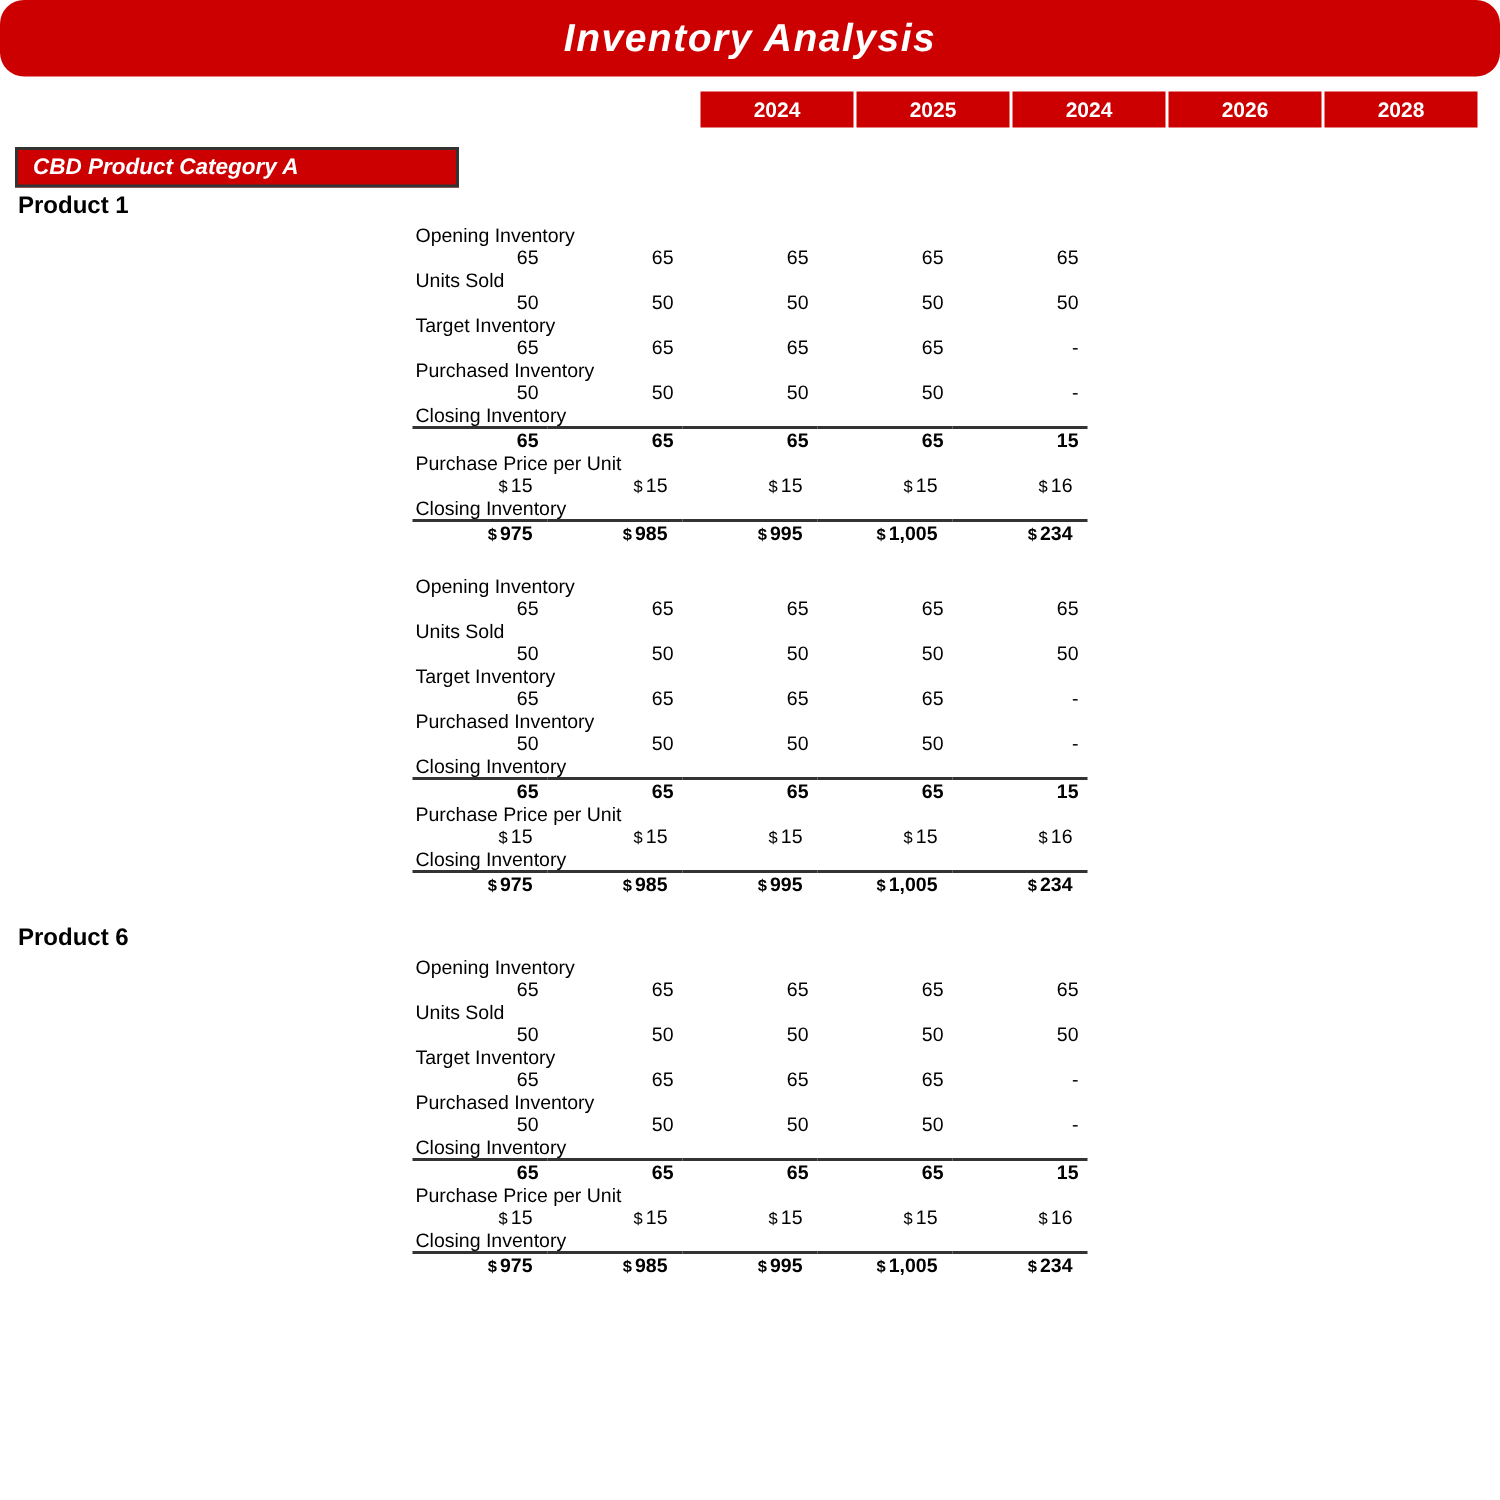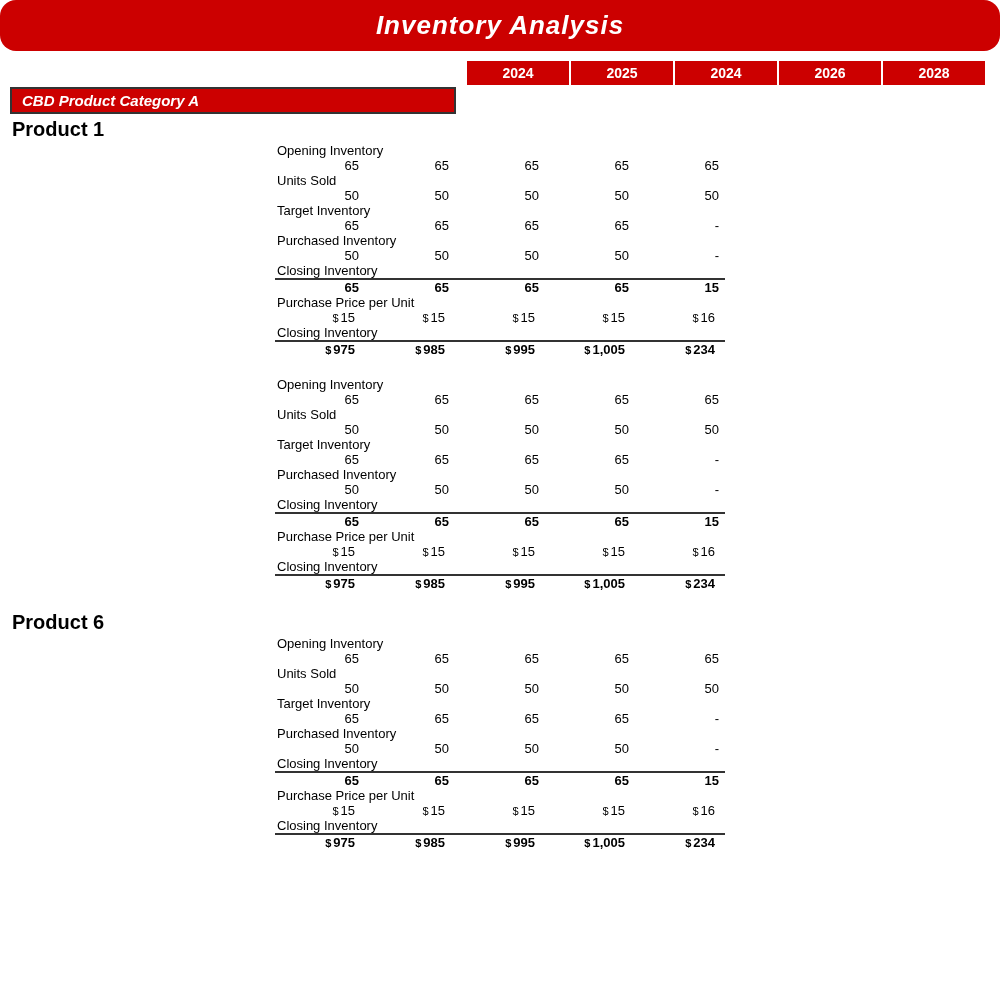--- a/index.html
+++ b/index.html
@@ -27,21 +27,21 @@
     }
 
     .content {
       padding: 10px 10px 10px 10px;
     }
 
     
     .year-header-row {
       display: flex;
       justify-content: flex-end;
-      margin-bottom: 2px;
+      margin-bottom: 13px;
       padding-right: 4px;
     }
     .year-cols {
       display: flex;
       width: 520px;
     }
     .year-cell {
       flex: 1;
       background: #cc0000;
       color: #fff;
@@ -56,30 +56,30 @@
     .category-header {
       display: inline-block;
       background: #cc0000;
       border: 2px solid #333;
       color: #fff;
       font-weight: bold;
       font-size: 15px;
       font-style: italic;
       padding: 3px 10px;
       margin-bottom: 4px;
-      width: 446px;
+      width: 296px;
     }
 
     
     .product-section {
       margin-bottom: 20px;
     }
     .product-title {
       font-weight: bold;
-      font-size: 20px;
+      font-size: 16px;
       margin-bottom: 2px;
       padding-left: 2px;
     }
 
     
     .data-row {
       display: flex;
       align-items: center;
       min-height: 22px;
       flex-direction: column;

